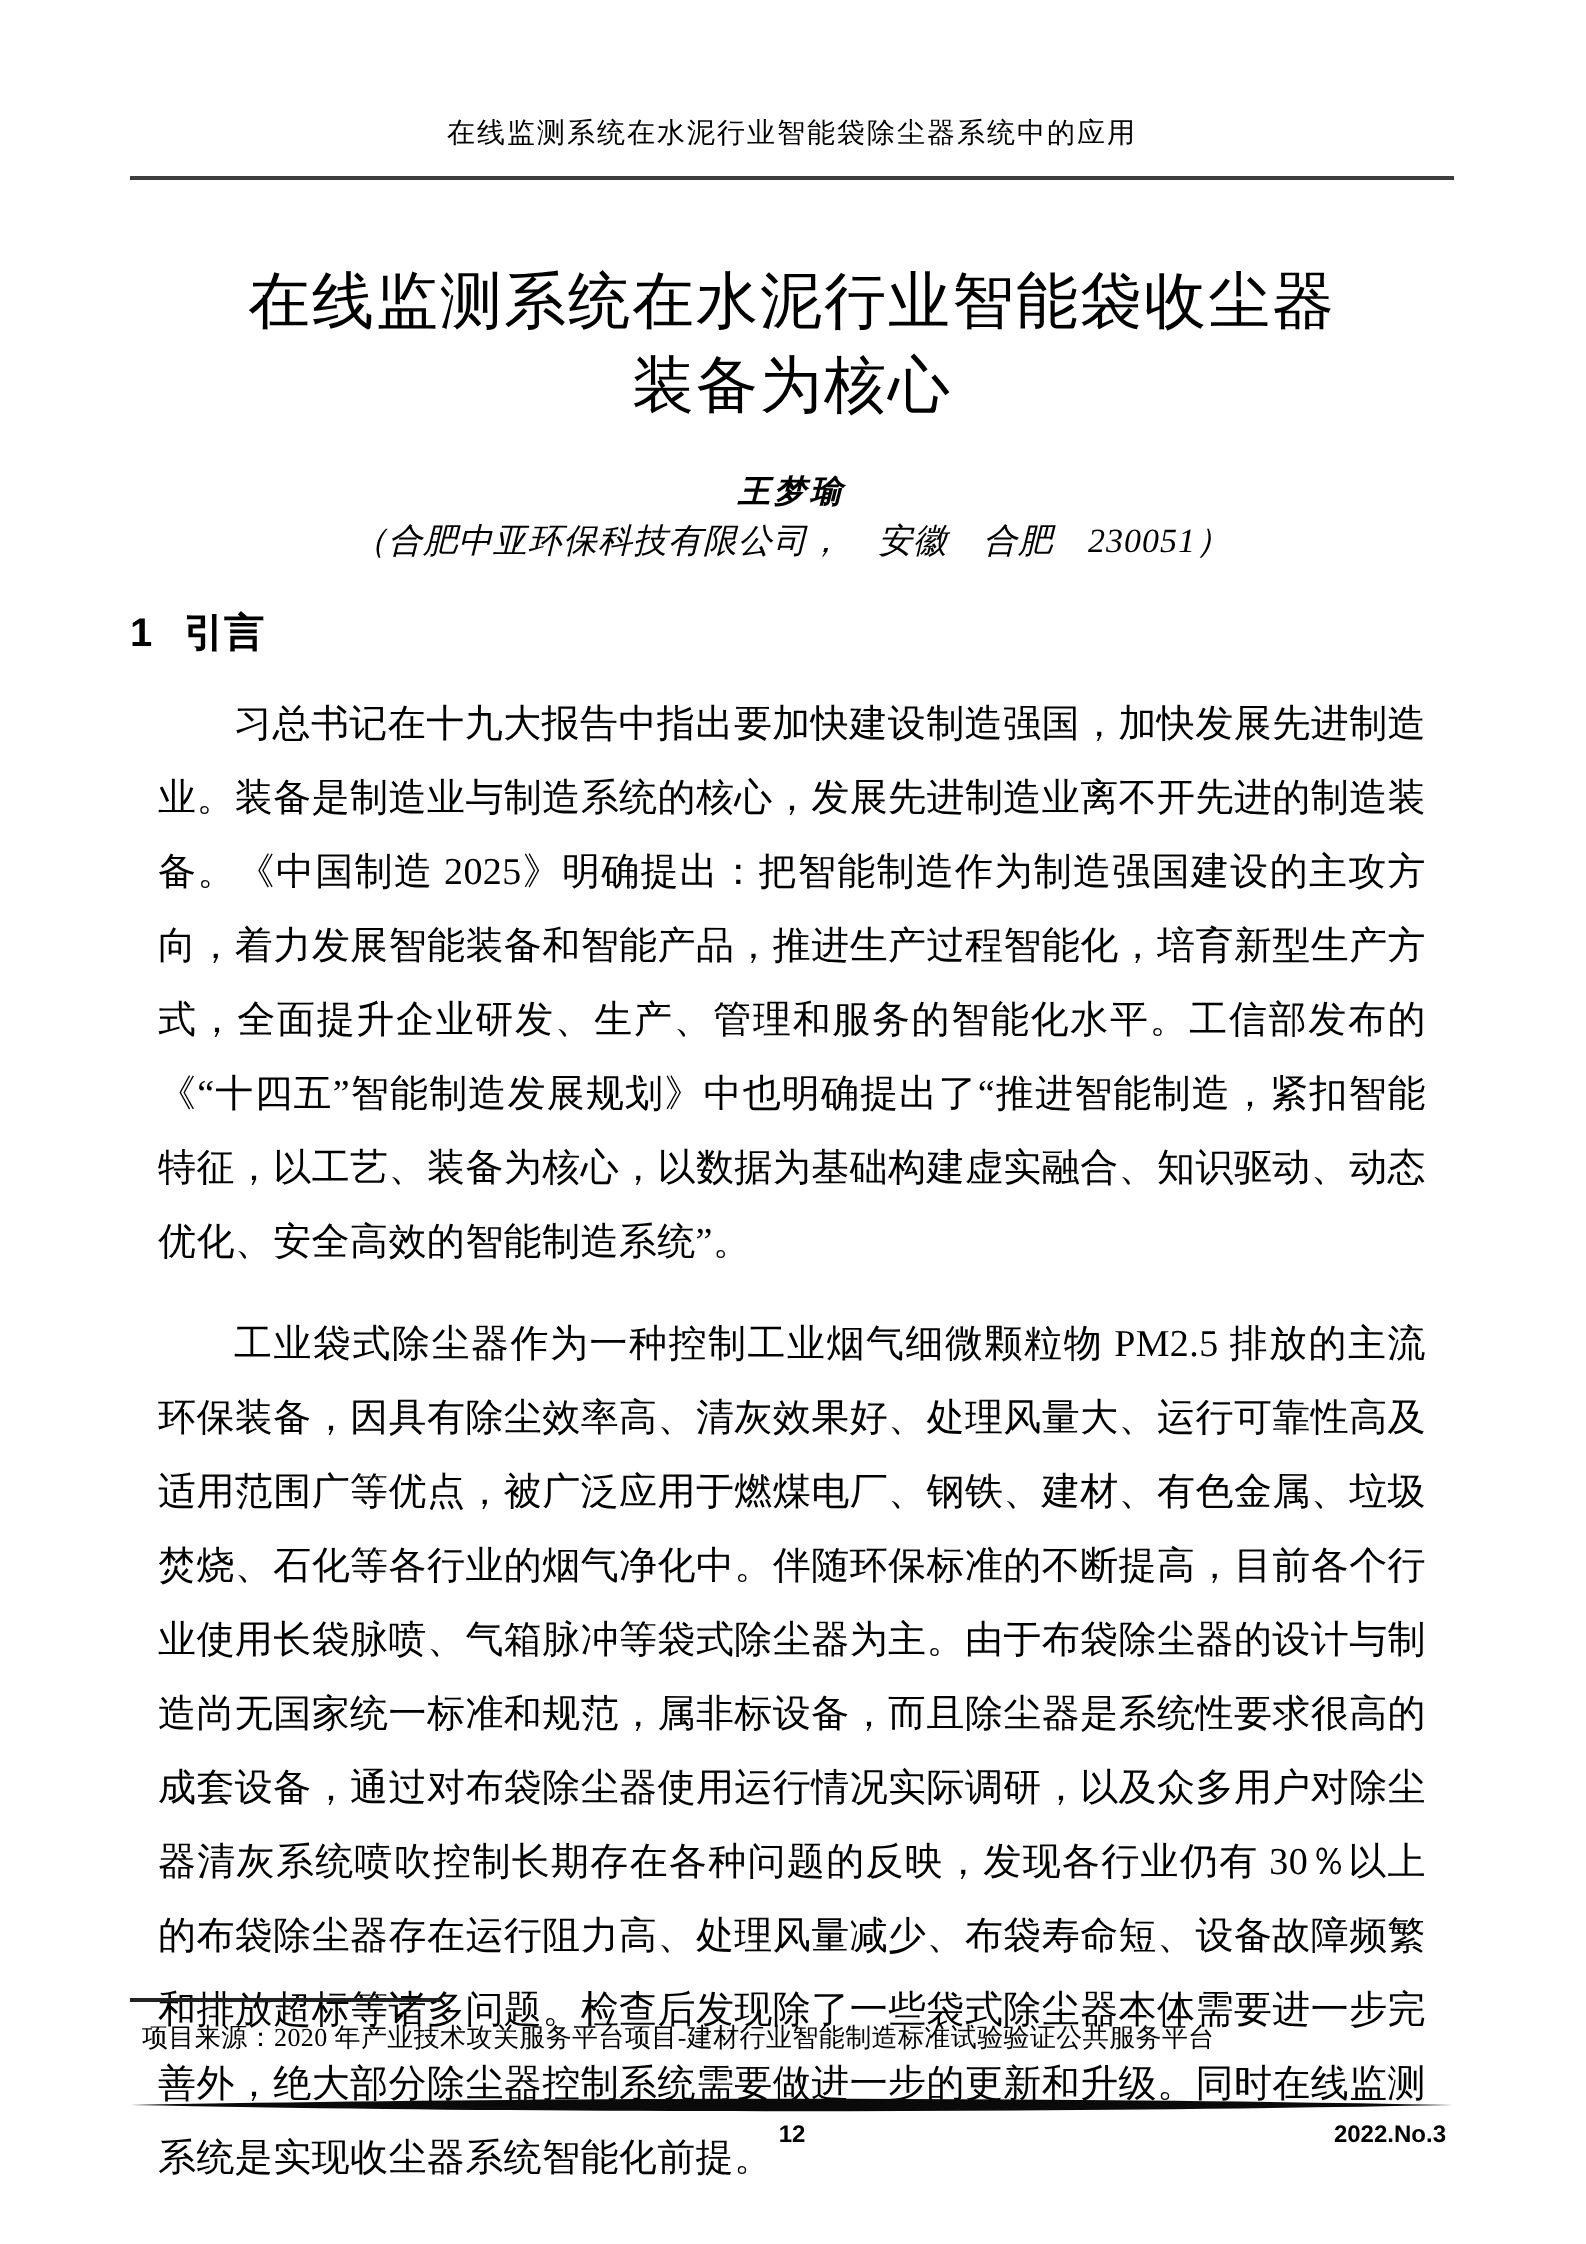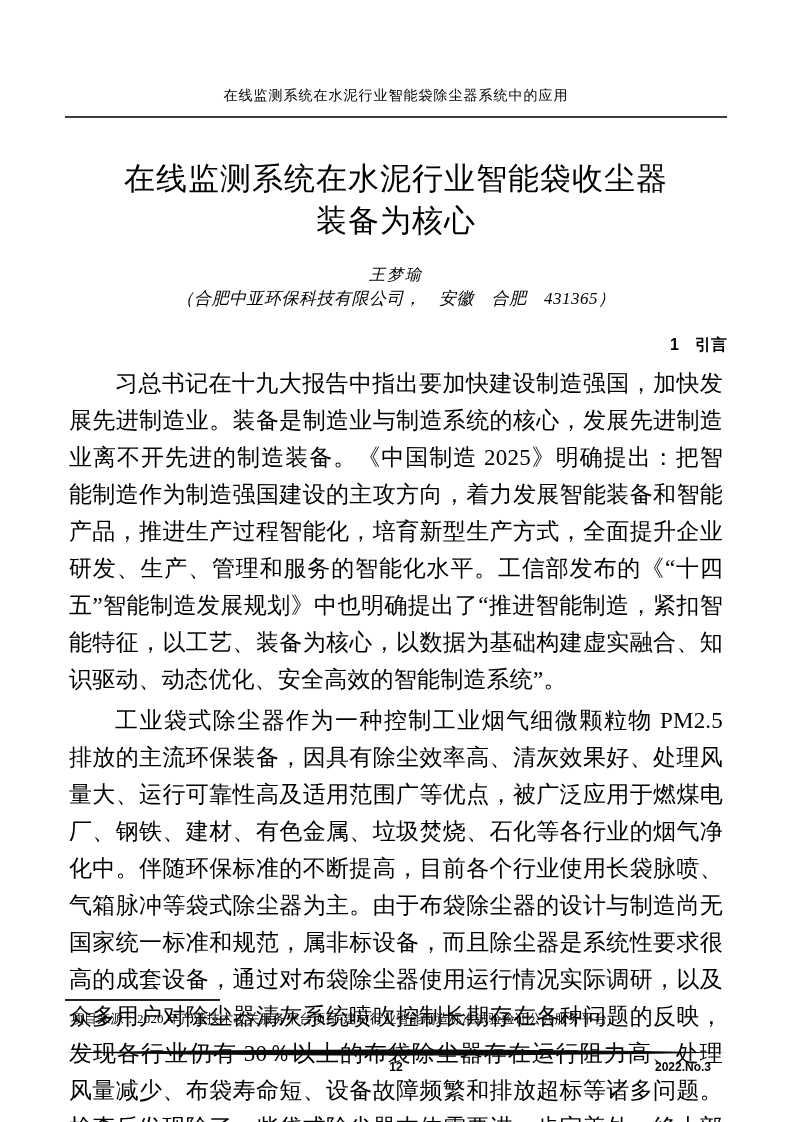--- a/index.html
+++ b/index.html
@@ -13,21 +13,21 @@
     position: relative;
     color: #000000;
     font-family: "Liberation Serif", serif;
     -webkit-font-smoothing: antialiased;
   }
   .page {
     position: relative;
     width: 793px;
     height: 1122px;
     box-sizing: border-box;
-    padding: 86px 66px 0 65px;
+    padding: 58px 66px 0 65px;
     overflow: hidden;
   }
   
   .running-header {
     text-align: center;
     font-size: 14px;
     line-height: 20px;
     padding-bottom: 10px;
     border-bottom: 2px solid #3d3d3d;
     letter-spacing: 1px;
@@ -43,45 +43,45 @@
     letter-spacing: 1px;
   }
   
   .author-name {
     margin-top: 22px;
     text-align: center;
     font-size: 16px;
     line-height: 22px;
     font-style: italic;
     letter-spacing: 2px;
+    font-weight: bold;
   }
   .author-affiliation {
     text-align: center;
     font-size: 17px;
     line-height: 26px;
     font-style: italic;
     letter-spacing: 0.5px;
   }
   
   .section-heading {
     margin-top: 20px;
     font-family: "Liberation Sans", sans-serif;
     font-weight: 700;
-    font-size: 16px;
+    font-size: 20px;
     line-height: 26px;
-    text-align: right;
   }
   .section-heading .sec-num { margin-right: 16px; }
   
   .body-text {
     margin-top: 7px;
   }
   .body-text p {
-    margin: 4px;
-    font-size: 23px;
+    margin: 14px;
+    font-size: 19px;
     line-height: 37px;
     text-align: justify;
     text-indent: 2em;
     letter-spacing: 0.2px;
   }
   
   .footnote-rule {
     position: absolute;
     left: 65px;
     top: 999px;
@@ -118,41 +118,41 @@
     font-weight: bold;
   }
   .page-number {
     position: absolute;
     left: 0;
     width: 100%;
     text-align: center;
   }
   .issue-number {
     position: absolute;
-    right: 16px;
+    right: 4px;
     text-align: right;
   }
 </style>
 </head>
 <body>
 
 <div class="page">
 
   <div class="running-header">
     <span>在线监测系统在水泥行业智能袋除尘器系统中的应用</span>
   </div>
 
   <h1 class="article-title">
     <span>在线监测系统在水泥行业智能袋收尘器</span><br>
     <span>装备为核心</span>
   </h1>
 
   <div class="author-name">王梦瑜</div>
 
-  <div class="author-affiliation">（合肥中亚环保科技有限公司，　安徽　合肥　431365）</div>
+  <div class="author-affiliation">（合肥中亚环保科技有限公司，　安徽　合肥　230051）</div>
 
   <div class="section-heading">
     <span class="sec-num">1</span><span>引言</span>
   </div>
 
   <div class="body-text">
     <p>习总书记在十九大报告中指出要加快建设制造强国，加快发展先进制造业。装备是制造业与制造系统的核心，发展先进制造业离不开先进的制造装备。《中国制造 2025》明确提出：把智能制造作为制造强国建设的主攻方向，着力发展智能装备和智能产品，推进生产过程智能化，培育新型生产方式，全面提升企业研发、生产、管理和服务的智能化水平。工信部发布的《“十四五”智能制造发展规划》中也明确提出了“推进智能制造，紧扣智能特征，以工艺、装备为核心，以数据为基础构建虚实融合、知识驱动、动态优化、安全高效的智能制造系统”。</p>
     <p>工业袋式除尘器作为一种控制工业烟气细微颗粒物 PM2.5 排放的主流环保装备，因具有除尘效率高、清灰效果好、处理风量大、运行可靠性高及适用范围广等优点，被广泛应用于燃煤电厂、钢铁、建材、有色金属、垃圾焚烧、石化等各行业的烟气净化中。伴随环保标准的不断提高，目前各个行业使用长袋脉喷、气箱脉冲等袋式除尘器为主。由于布袋除尘器的设计与制造尚无国家统一标准和规范，属非标设备，而且除尘器是系统性要求很高的成套设备，通过对布袋除尘器使用运行情况实际调研，以及众多用户对除尘器清灰系统喷吹控制长期存在各种问题的反映，发现各行业仍有 30％以上的布袋除尘器存在运行阻力高、处理风量减少、布袋寿命短、设备故障频繁和排放超标等诸多问题。检查后发现除了一些袋式除尘器本体需要进一步完善外，绝大部分除尘器控制系统需要做进一步的更新和升级。同时在线监测系统是实现收尘器系统智能化前提。</p>
   </div>
 

